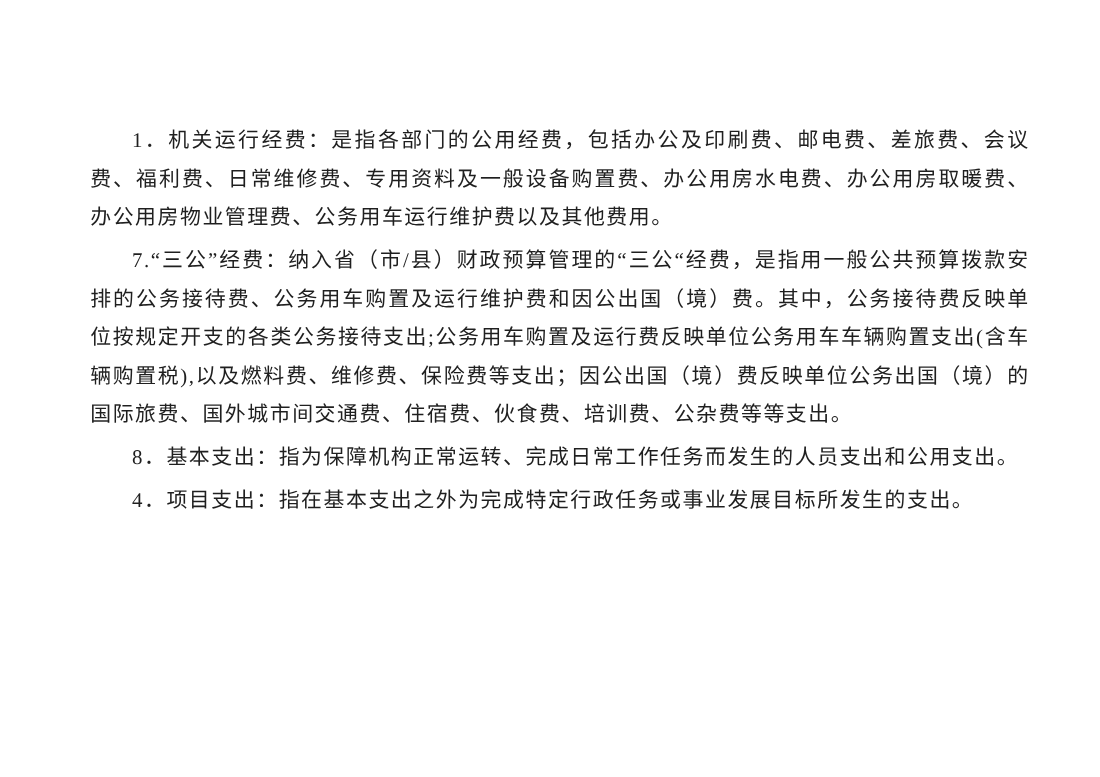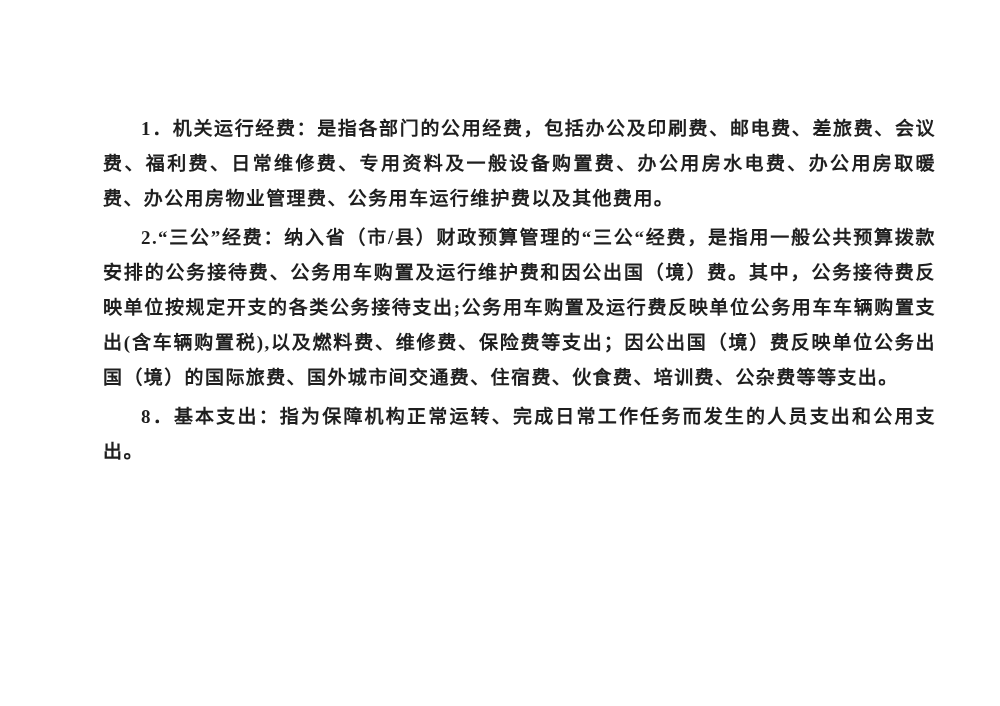--- a/index.html
+++ b/index.html
@@ -12,37 +12,37 @@
     height: 706px;
     overflow: hidden;
     font-family: "Liberation Serif", "DejaVu Serif", serif;
   }
   .page {
     position: relative;
     width: 1000px;
     height: 706px;
     background: #ffffff;
     box-sizing: border-box;
-    padding: 111px 64px 0 103px;
-    font-weight: bold;
+    padding: 111px 64px 0 82px;
   }
   .doc-body p {
     margin: 0 0 4px 0;
     color: #1f1f1f;
     font-size: 19px;
     line-height: 35px;
     letter-spacing: 1.4px;
     text-align: justify;
     text-justify: inter-ideograph;
     text-indent: 2em;
     word-break: break-all;
   }
 </style>
 </head>
 <body>
 
 <div class="page">
   <div class="doc-body">
     <p>1．机关运行经费：是指各部门的公用经费，包括办公及印刷费、邮电费、差旅费、会议费、福利费、日常维修费、专用资料及一般设备购置费、办公用房水电费、办公用房取暖费、办公用房物业管理费、公务用车运行维护费以及其他费用。</p>
-    <p>2.“三公”经费：纳入省（市/县）财政预算管理的“三公“经费，是指用一般公共预算拨款安排的公务接待费、公务用车购置及运行维护费和因公出国（境）费。其中，公务接待费反映单位按规定开支的各类公务接待支出;公务用车购置及运行费反映单位公务用车车辆购置支出(含车辆购置税),以及燃料费、维修费、保险费等支出；因公出国（境）费反映单位公务出国（境）的国际旅费、国外城市间交通费、住宿费、伙食费、培训费、公杂费等等支出。</p>
+    <p>7.“三公”经费：纳入省（市/县）财政预算管理的“三公“经费，是指用一般公共预算拨款安排的公务接待费、公务用车购置及运行维护费和因公出国（境）费。其中，公务接待费反映单位按规定开支的各类公务接待支出;公务用车购置及运行费反映单位公务用车车辆购置支出(含车辆购置税),以及燃料费、维修费、保险费等支出；因公出国（境）费反映单位公务出国（境）的国际旅费、国外城市间交通费、住宿费、伙食费、培训费、公杂费等等支出。</p>
     <p>8．基本支出：指为保障机构正常运转、完成日常工作任务而发生的人员支出和公用支出。</p>
+    <p>4．项目支出：指在基本支出之外为完成特定行政任务或事业发展目标所发生的支出。</p>
   </div>
 </div>
 
 </body></html>

